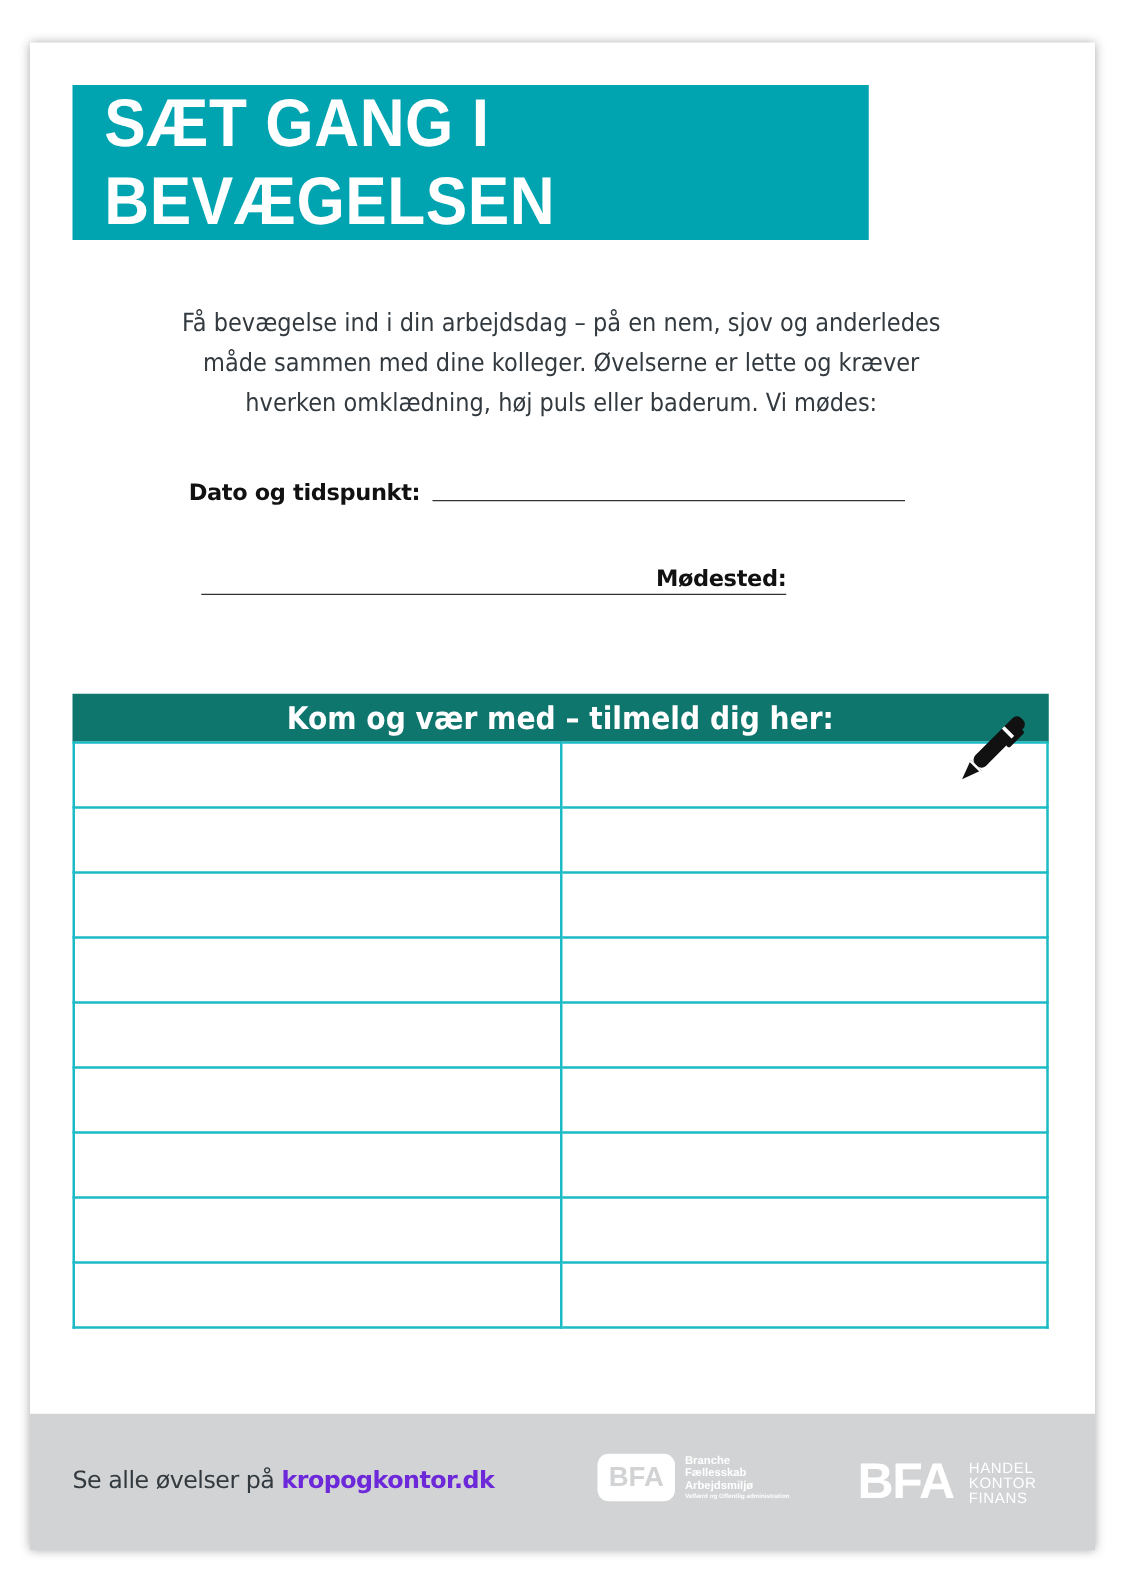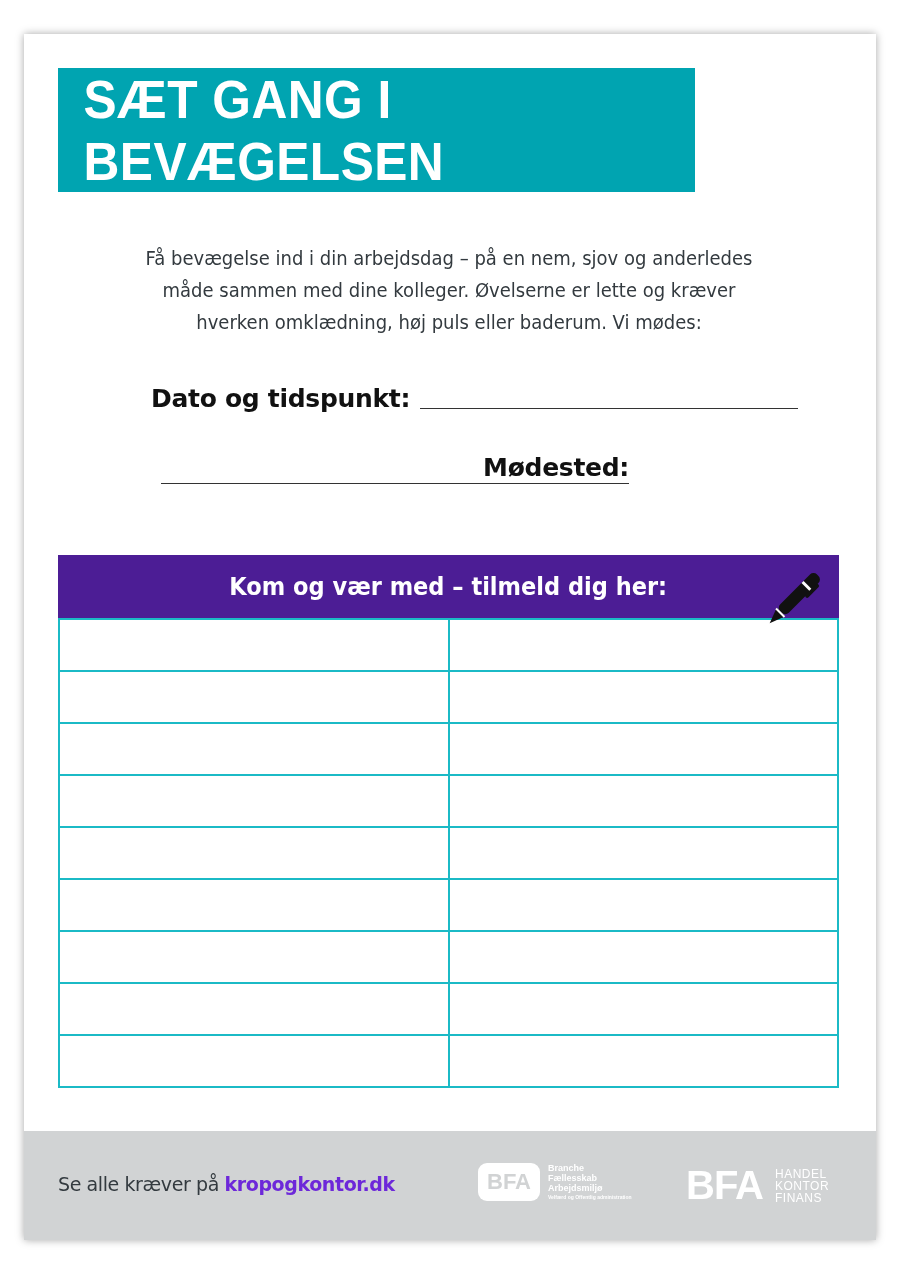--- a/index.html
+++ b/index.html
@@ -19,29 +19,29 @@
     color: #ffffff; font-family: "Liberation Sans", sans-serif; font-weight: bold;
     font-size: 54px; letter-spacing: 0.5px; transform: scaleX(0.92);
   }
   .intro {
     position: absolute; left: 50px; top: 208px; width: 750px;
     text-align: center; color: #333a3f; font-size: 20px; line-height: 32px;
     font-family: "DejaVu Sans", sans-serif; transform: scaleX(0.9); transform-origin: center top;
   }
   .field { position: absolute; display: flex; align-items: flex-end; }
   .field-label {
-    font-family: "DejaVu Sans", sans-serif; font-weight: bold; font-size: 25px;
+    font-family: "DejaVu Sans", sans-serif; font-weight: bold; font-size: 18px;
     color: #111; white-space: nowrap; letter-spacing: -0.3px;
   }
   .field-line { border-bottom: 1.5px solid #333; height: 1px; margin-left: 10px; margin-bottom: 4px; }
   .signup {
     position: absolute; left: 34px; top: 521px; width: 781px;
   }
   .signup-header {
-    height: 63px; background: #4c1d95; display: flex; align-items: center; justify-content: center; position: relative;
+    height: 38px; background: #0f766e; display: flex; align-items: center; justify-content: center; position: relative;
   }
   .signup-title {
     color: #ffffff; font-family: "DejaVu Sans", sans-serif; font-weight: bold; font-size: 25px;
     transform: scaleX(0.9);
   }
   .pen { position: absolute; right: 14px; top: 12px; width: 64px; height: 66px; }
   table.rows {
     border-collapse: collapse; width: 781px; table-layout: fixed;
   }
   table.rows td {
@@ -147,21 +147,21 @@
         <tr>
             <td></td>
             <td></td>
           </tr>
       </tbody>
     </table>
   </div>
 
   <div class="footer">
     <div class="footer-text">
-      <span>Se alle kræver på </span><b>kropogkontor.dk</b>
+      <span>Se alle øvelser på </span><b>kropogkontor.dk</b>
     </div>
     <div class="logo1">
       <div class="logo1-box">BFA</div>
       <div class="logo1-text">
         <div>Branche</div>
         <div>Fællesskab</div>
         <div>Arbejdsmiljø</div>
         <div class="small">Velfærd og Offentlig administration</div>
       </div>
     </div>

